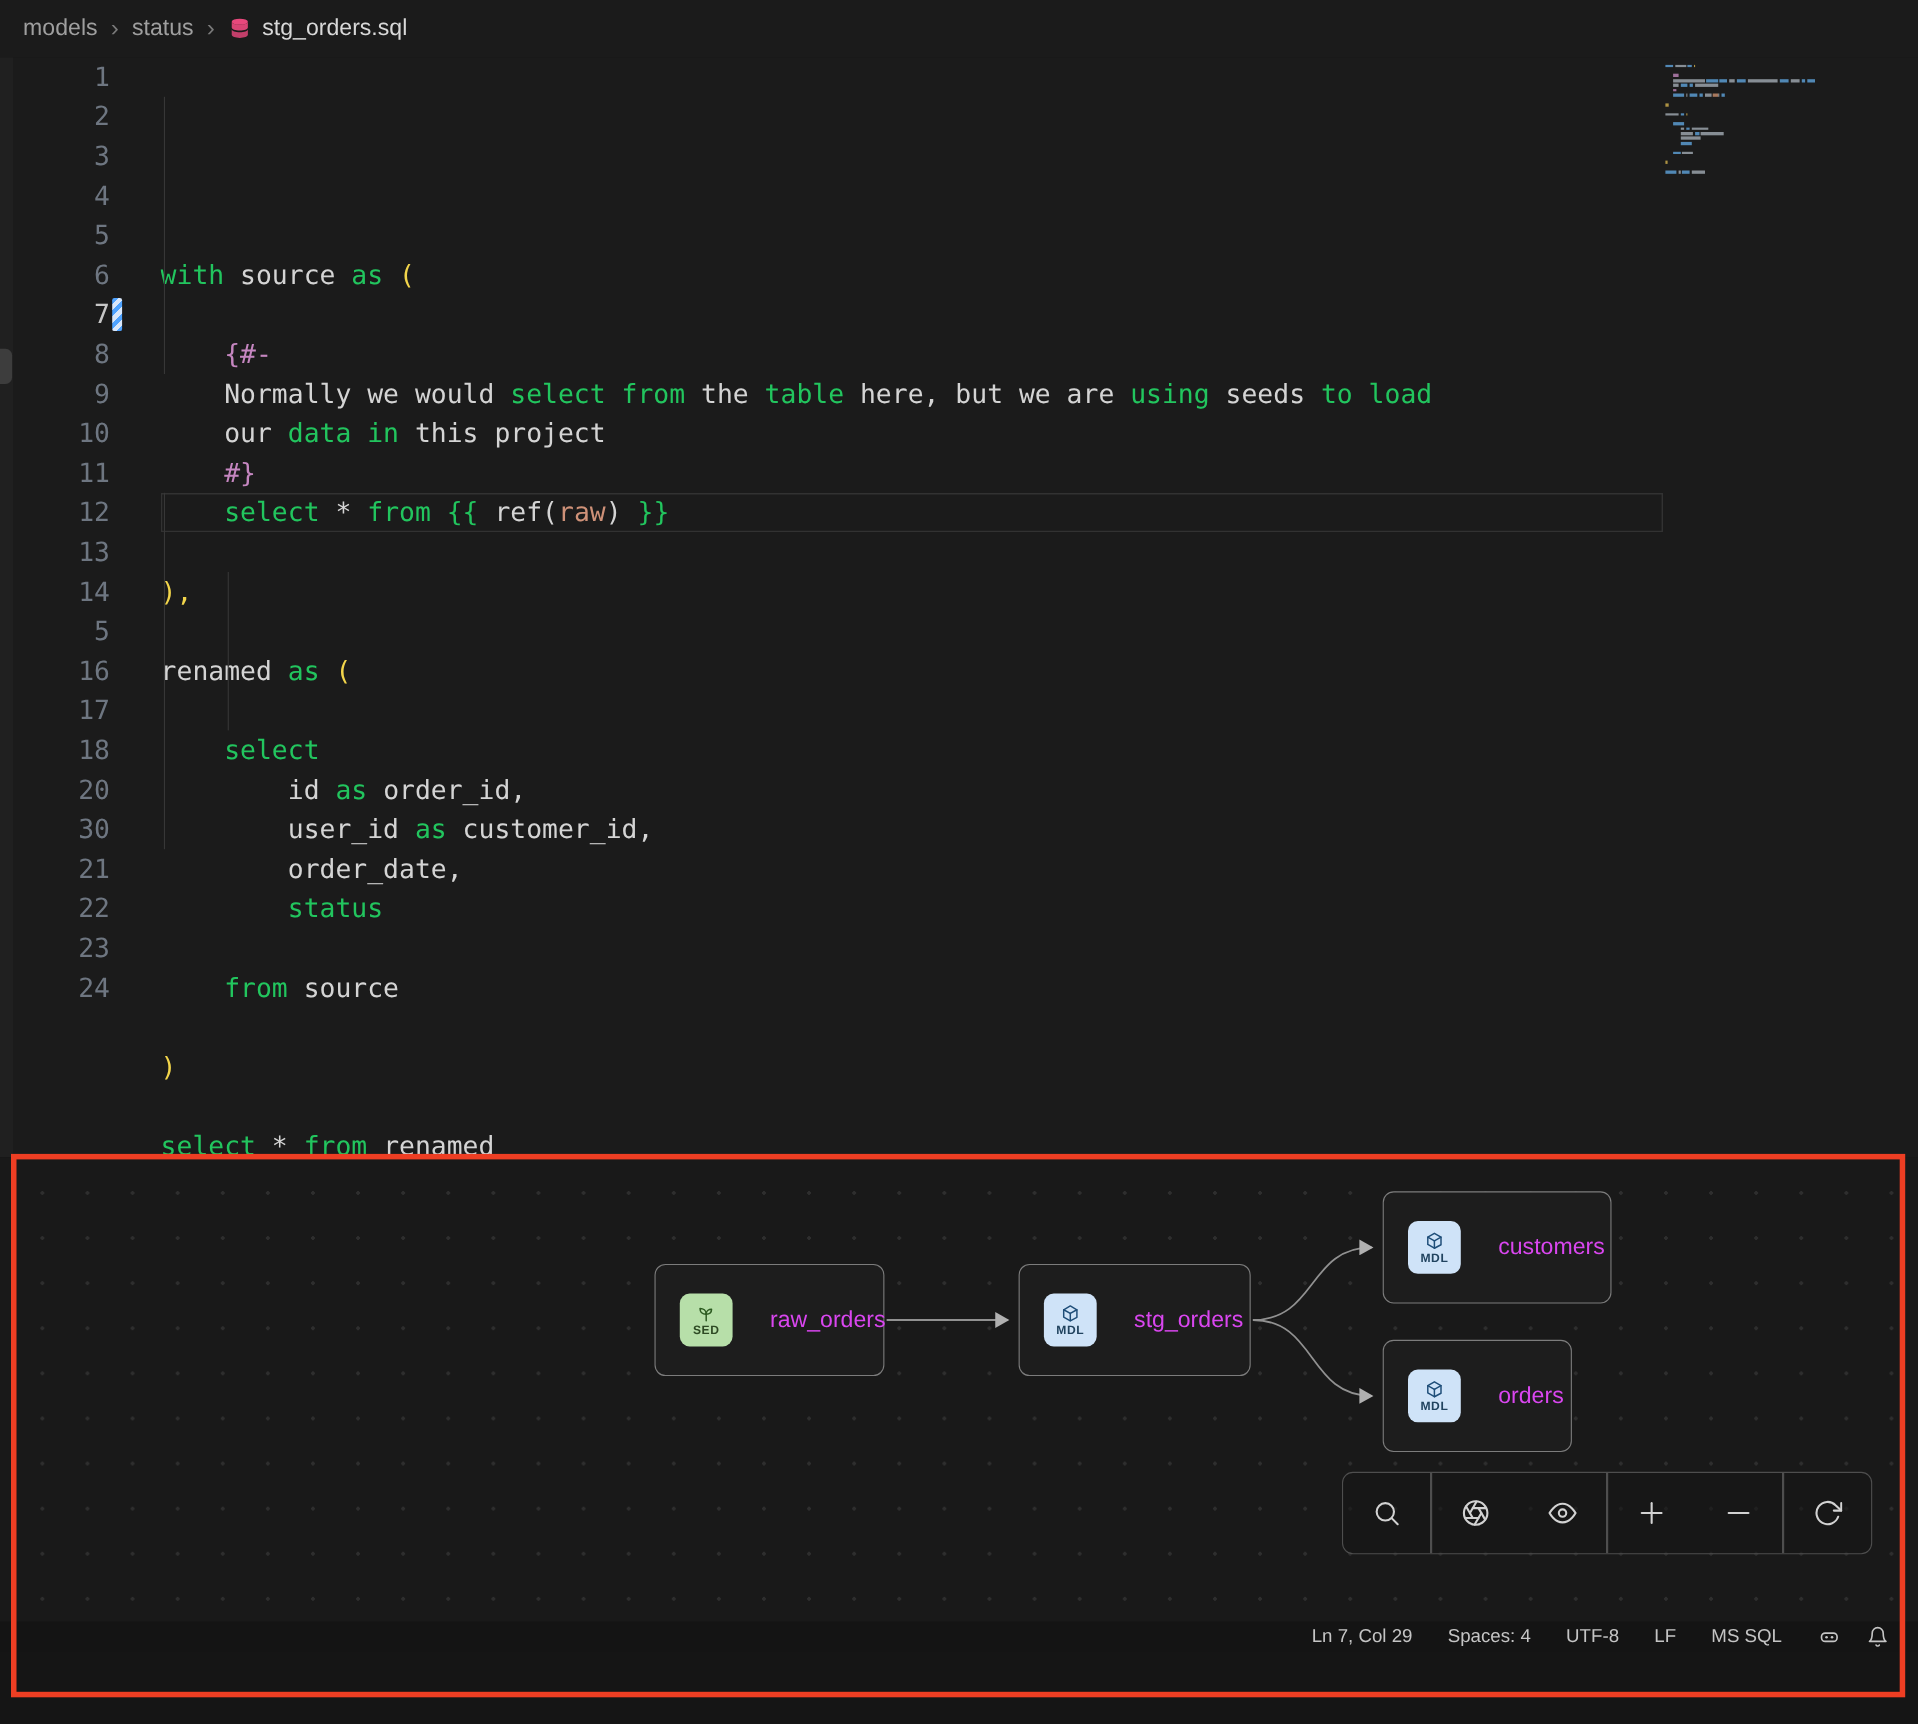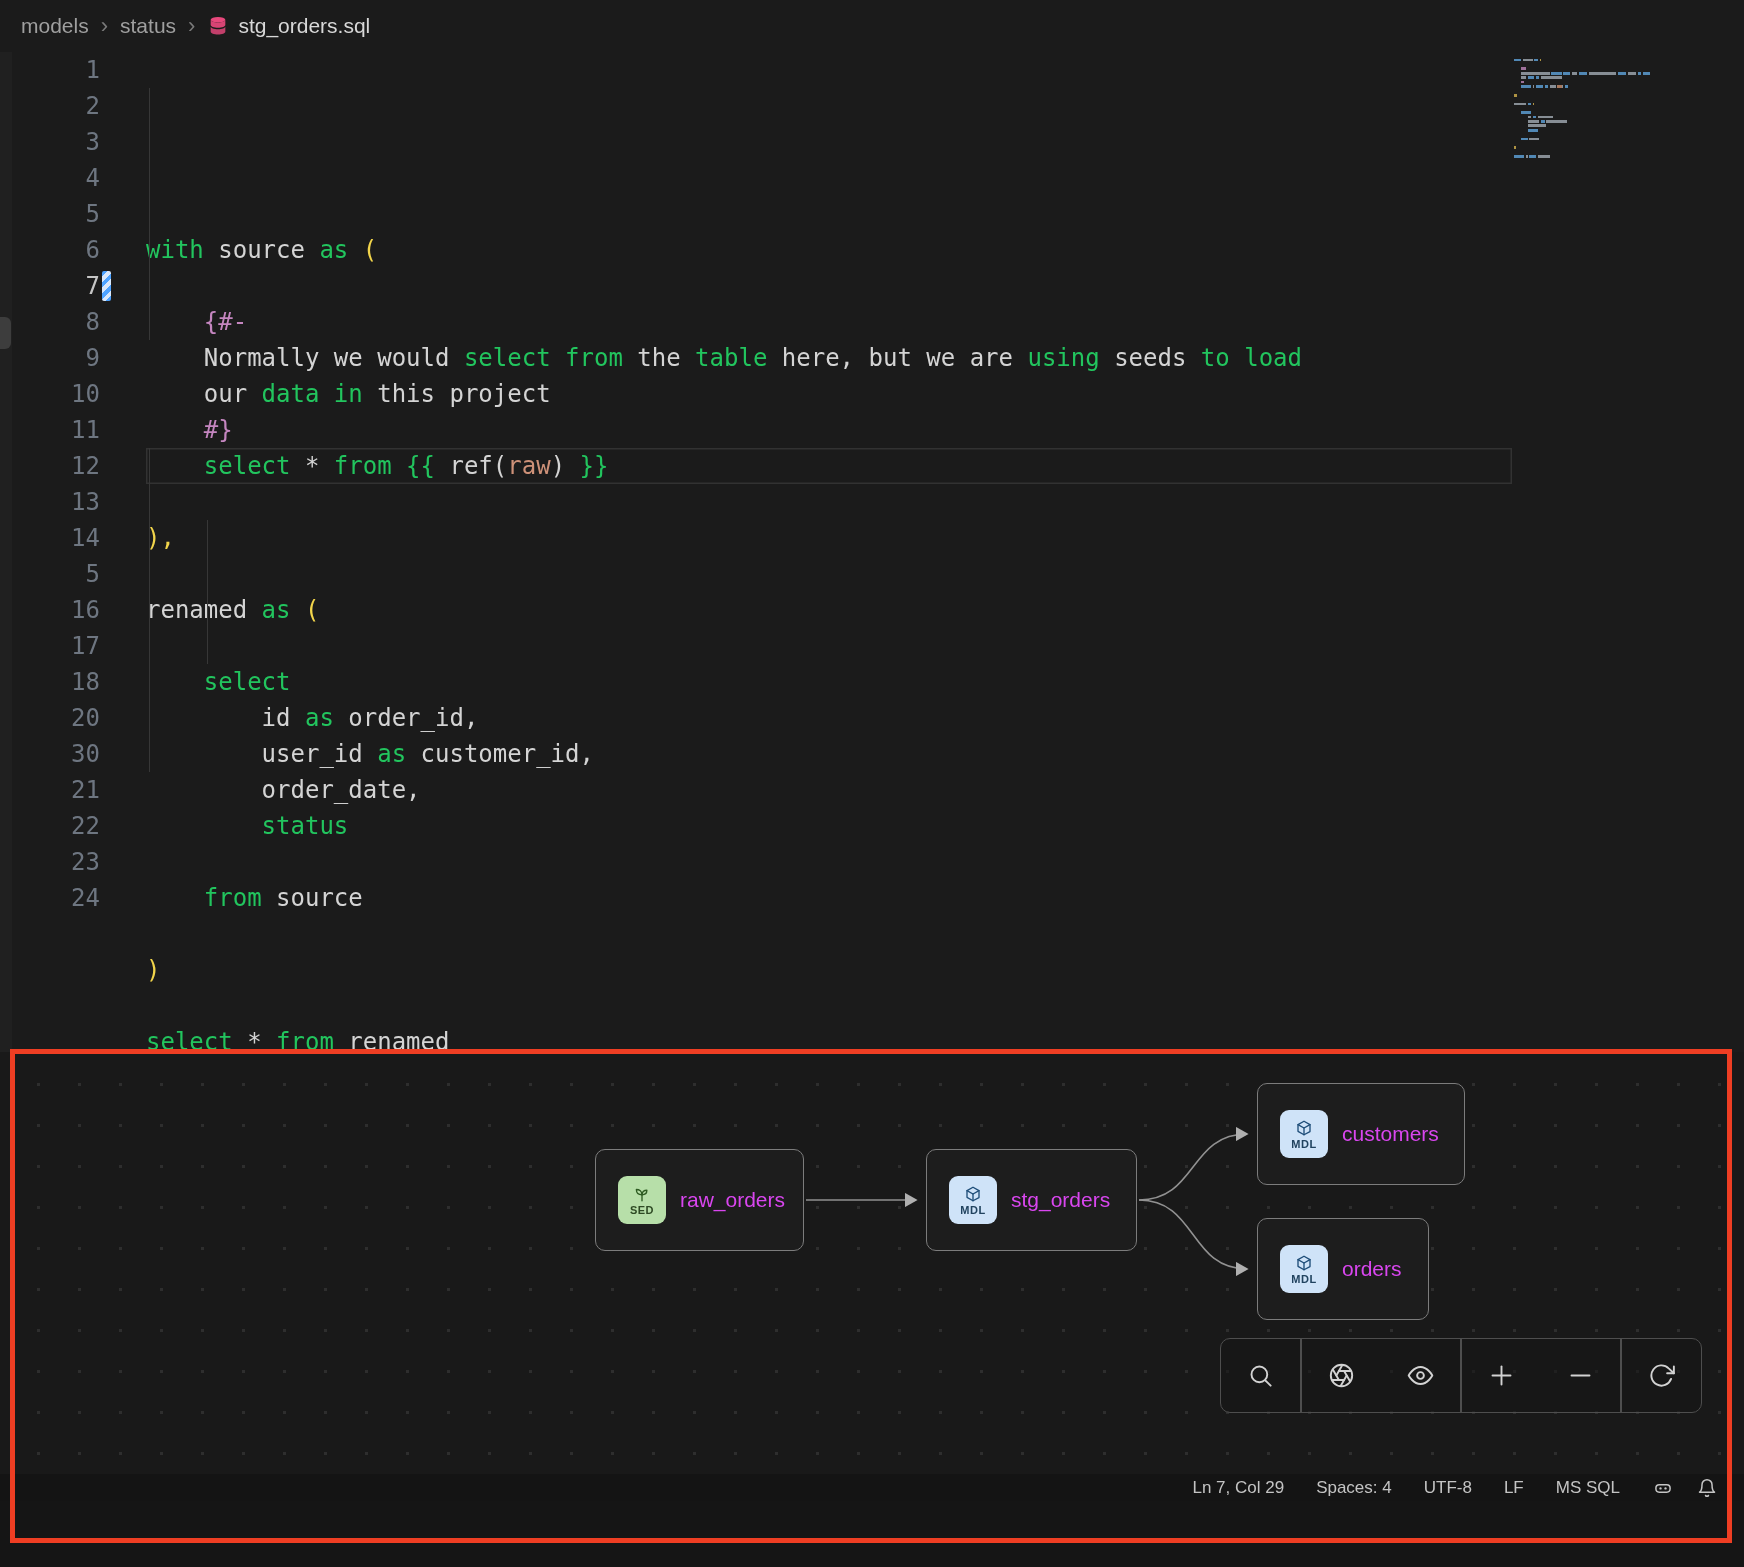--- a/index.html
+++ b/index.html
@@ -43,21 +43,21 @@
   .panel-tab:first-child{margin-left:0;}
   .panel-tab.active{color:#e9e9e9;border-bottom-color:#d7d7d7;}
   .panel-tab-actions{margin-left:auto;display:flex;gap:26px;align-items:center;padding-right:12px;}
   .icon-btn{width:30px;height:30px;color:#c5c5c5;display:flex;align-items:center;justify-content:center;}
   .icon-btn svg{width:24px;height:24px;stroke:currentColor;fill:none;stroke-width:1.8;stroke-linecap:round;stroke-linejoin:round;}
   
   .graph{position:relative;height:422px;background-color:#191919;overflow:hidden;
     background-image:radial-gradient(circle,#2e2e2e 1.5px,transparent 1.6px);
     background-size:41px 41px;background-position:18px 12px;}
   .edges-svg{position:absolute;inset:0;width:100%;height:100%;}
-  .node{position:absolute;height:102px;box-sizing:border-box;display:flex;align-items:center;gap:14px;
+  .node{position:absolute;height:102px;box-sizing:border-box;display:flex;align-items:center;gap:34px;
     padding:0 22px;background:#1d1d1d;border:1.5px solid #7c7c7c;border-radius:10px;}
   .node-label{color:#d946ef;font-size:21px;}
   .tile{width:48px;height:48px;border-radius:9px;display:flex;flex-direction:column;
     align-items:center;justify-content:center;flex:none;}
   .tile svg{width:18px;height:18px;fill:none;stroke-width:1.8;stroke-linecap:round;stroke-linejoin:round;}
   .tile-seed{background:#b7dfa9;}
   .tile-seed svg{stroke:#2e5c22;}
   .tile-seed .tile-badge{color:#2e4a24;}
   .tile-model{background:#cfe3f8;}
   .tile-model svg{stroke:#1f4e79;}

